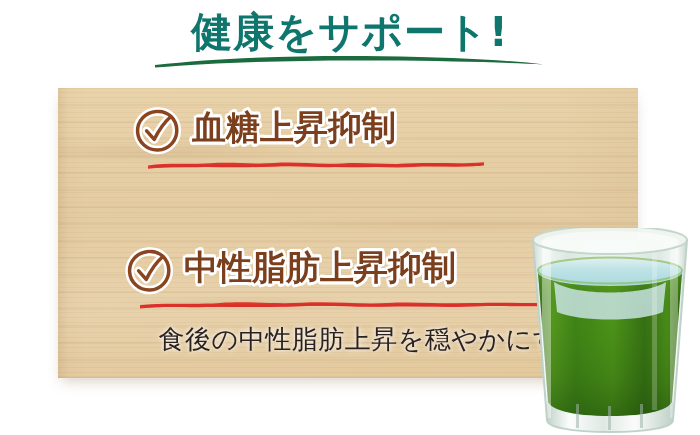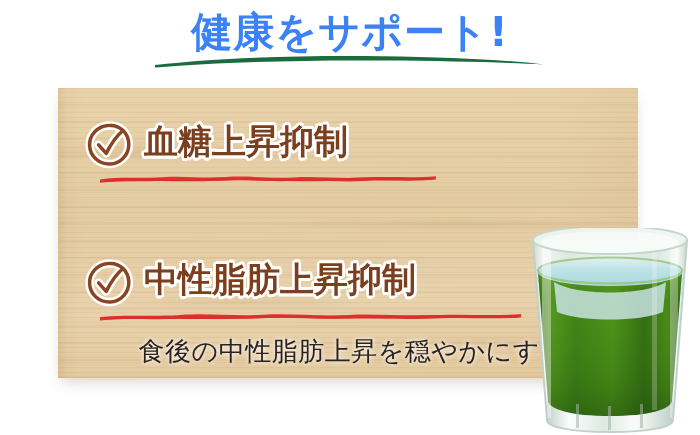--- a/index.html
+++ b/index.html
@@ -27,21 +27,21 @@
     top: 8px;
     width: 700px;
     text-align: center;
   }
   #page-title {
     font-family: "DejaVu Sans", "Liberation Sans", sans-serif;
     font-weight: 700;
     font-size: 41px;
     line-height: 48px;
     letter-spacing: 1px;
-    color: #3b82f6;
+    color: #0f766e;
     white-space: nowrap;
   }
   #title-underline {
     position: absolute;
     left: 152px;
     top: 52px;
     width: 396px;
     height: 20px;
   }
 
@@ -82,22 +82,22 @@
       radial-gradient(ellipse 260px 14px at 80% 88%, rgba(176,132,82,0.12), rgba(0,0,0,0) 70%);
     pointer-events: none;
   }
 
   
   .feature {
     position: absolute;
     left: 0;
     width: 100%;
   }
-  #feature-0 { top: 28px; }
-  #feature-1 { top: 166px; }
+  #feature-0 { top: 14px; padding-left: 48px; }
+  #feature-1 { top: 154px; padding-left: 40px; }
 
   .feature-headrow {
     position: relative;
     height: 58px;
     padding-left: 26px;
   }
 
   .check-icon {
     position: absolute;
     left: 26px;

